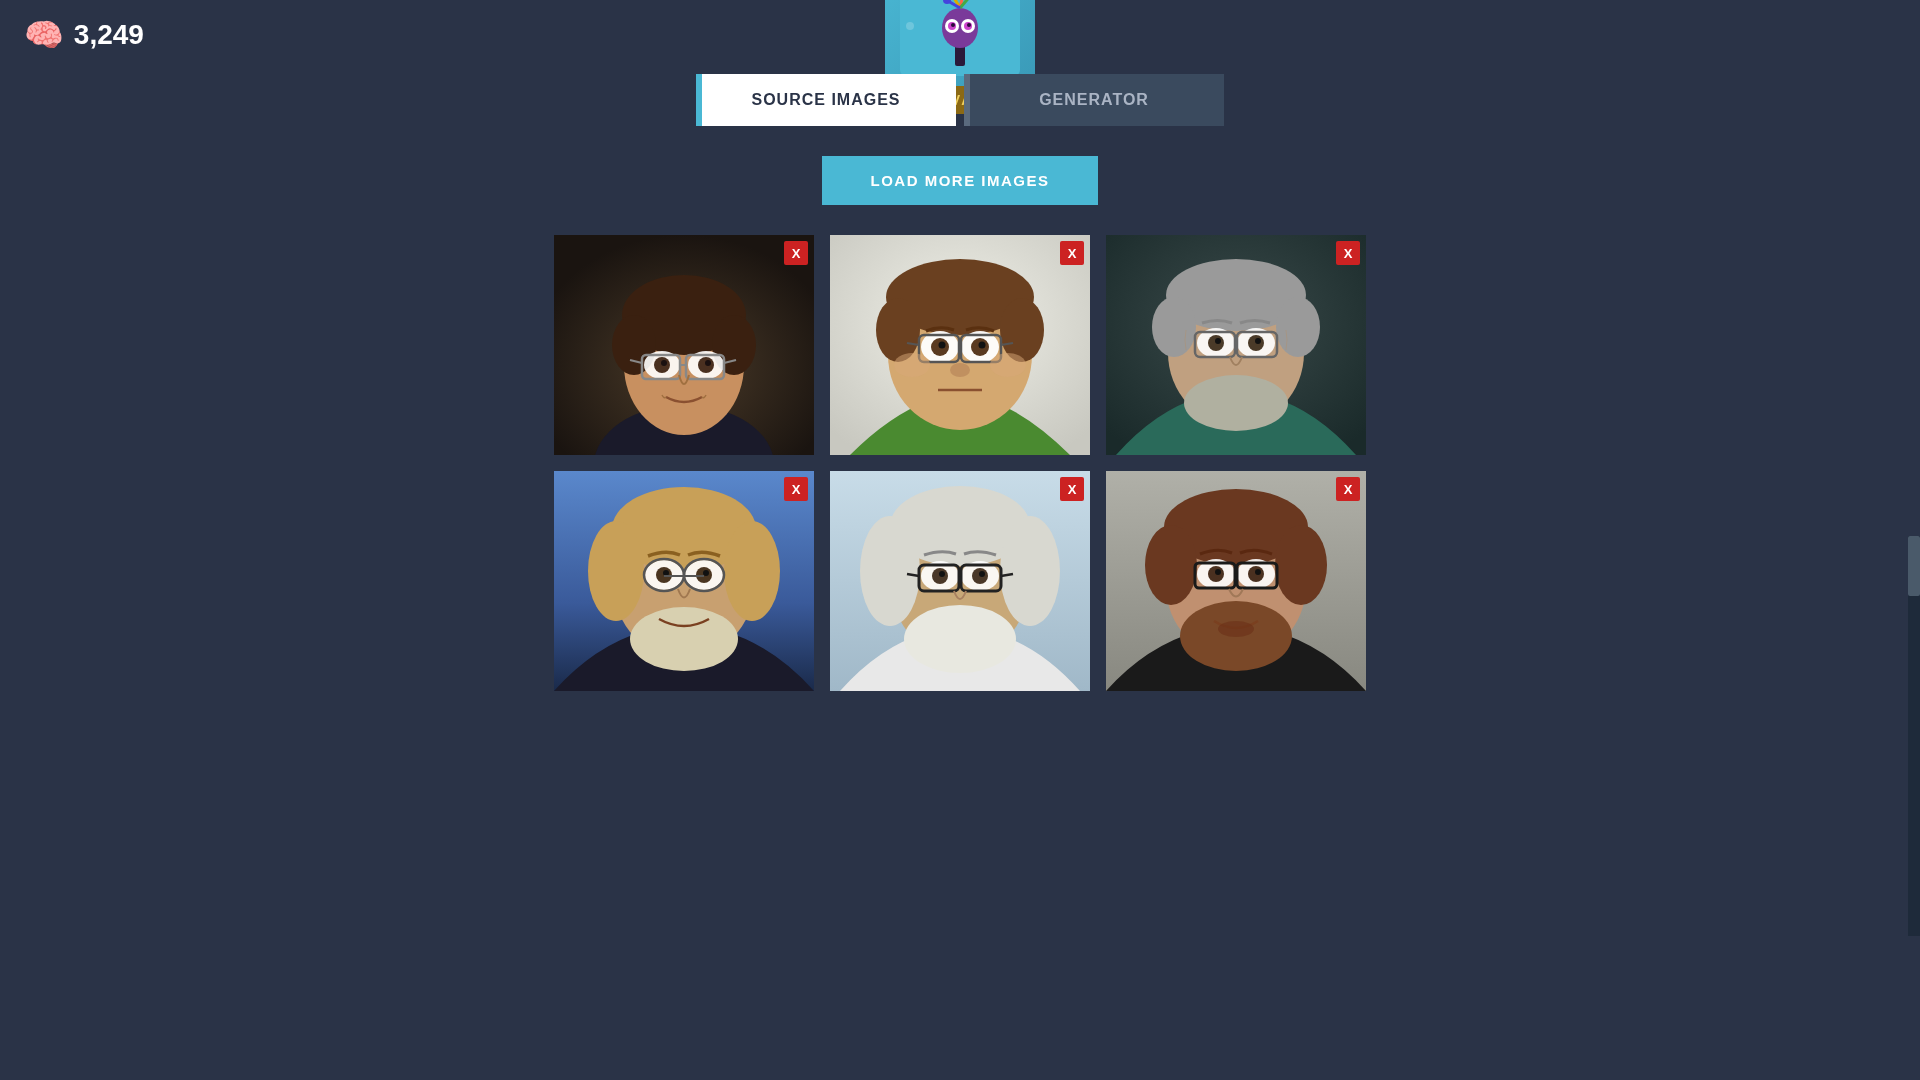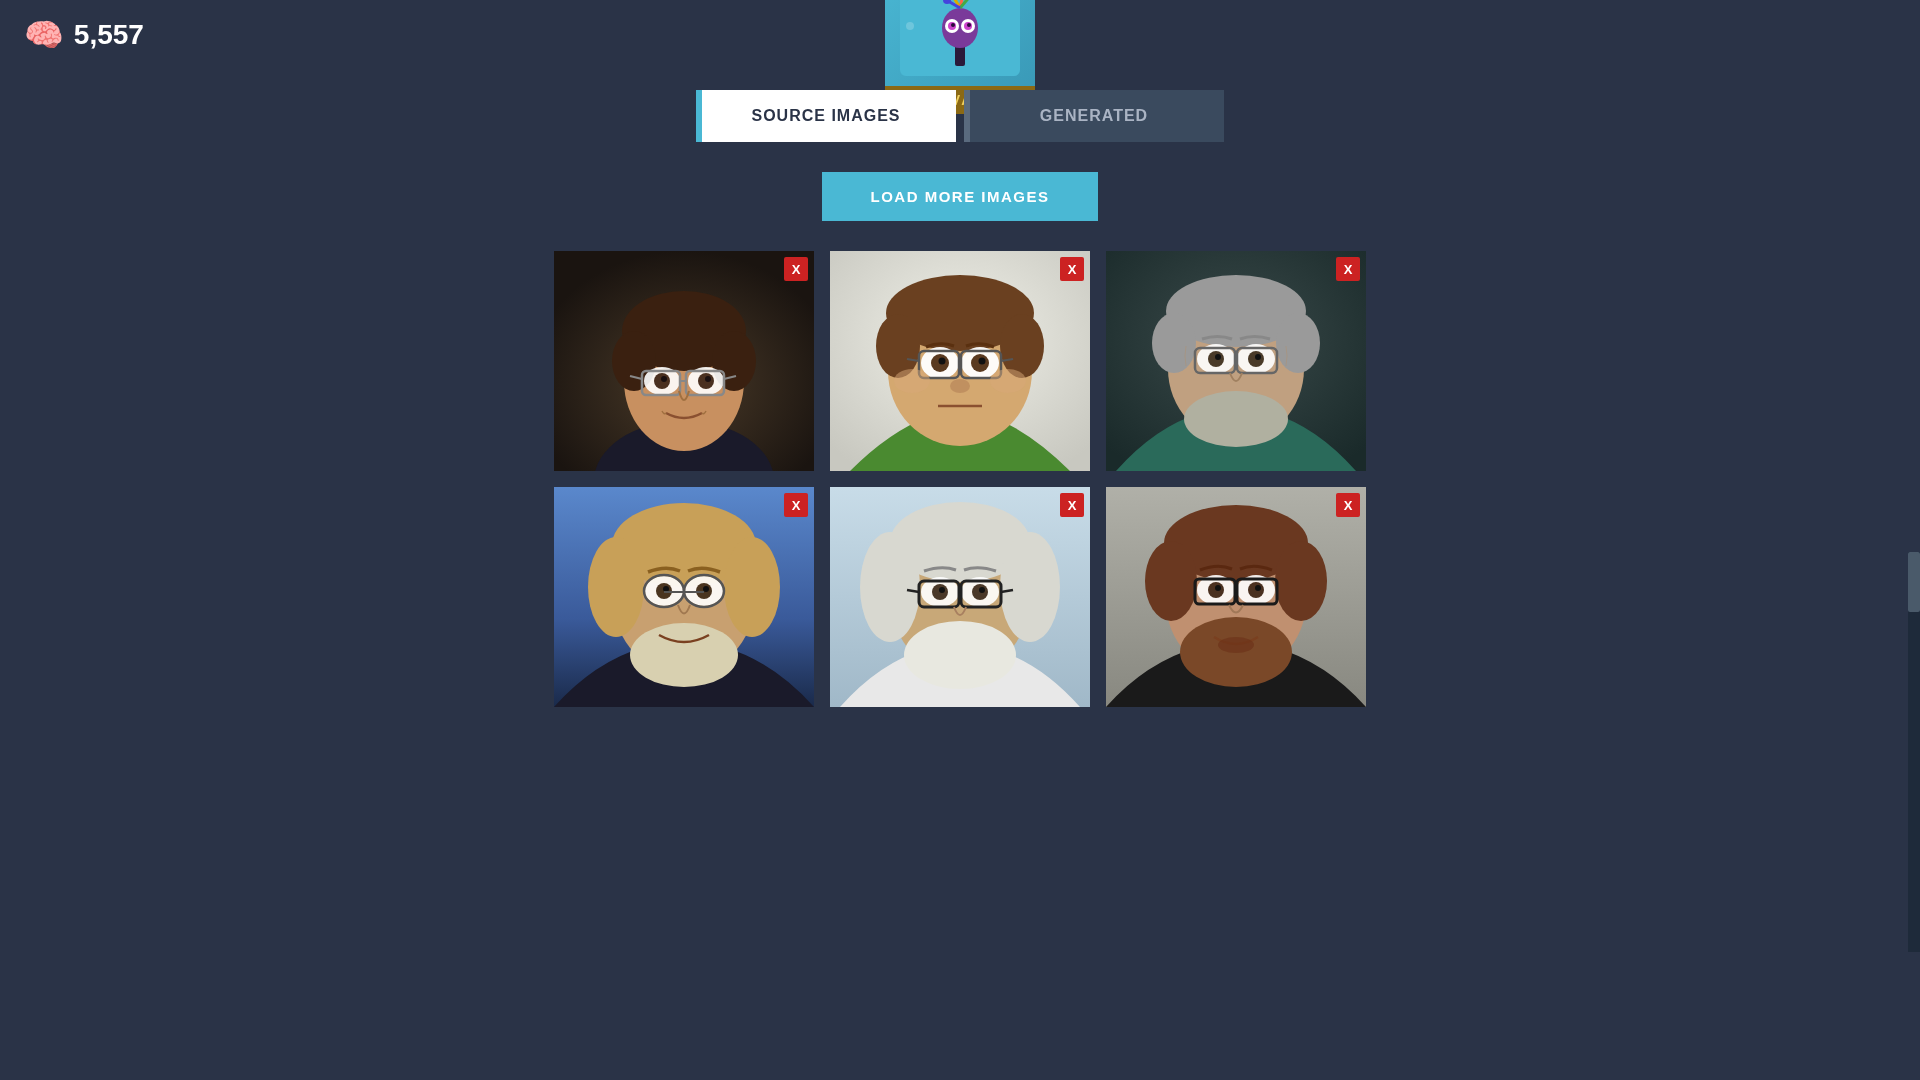--- a/index.html
+++ b/index.html
@@ -68,21 +68,21 @@
       letter-spacing: 2px;
       color: #f0d060;
       border-radius: 0 0 4px 4px;
     }
 
     
     .tabs-area {
       display: flex;
       justify-content: center;
       gap: 0;
-      margin-top: 20px;
+      margin-top: 4px;
       margin-bottom: 30px;
     }
 
     .tab-item {
       width: 260px;
       height: 52px;
       display: flex;
       align-items: center;
       justify-content: center;
       font-size: 16px;
@@ -225,21 +225,21 @@
     .main-content {
       position: relative;
     }
   </style>
 </head>
 <body>
 
 <div class="header">
   <div class="score-area">
     <span class="brain-icon">🧠</span>
-    <span class="score-value">5,557</span>
+    <span class="score-value">3,249</span>
   </div>
 
   <div class="logo-center">
     <div class="logo-image-container">
 
       <svg width="120" height="110" viewBox="0 0 120 110">
 
         <rect width="120" height="110" fill="#4ab8d4" rx="6"></rect>
 
         <rect x="55" y="70" width="10" height="30" fill="#2a1a3a" rx="2"></rect>
@@ -269,21 +269,21 @@
     </div>
     <div class="logo-nameplate">FJ AVATAR</div>
   </div>
 </div>
 
 <div class="tabs-area">
   <div class="tab-item active">
     <span>SOURCE IMAGES</span>
   </div>
   <div class="tab-item inactive">
-    <span>GENERATED</span>
+    <span>GENERATOR</span>
   </div>
 </div>
 
 <div class="main-content">
 
   <div class="load-more-area">
     <button class="load-more-btn">LOAD MORE IMAGES</button>
   </div>
 
   <div class="images-grid">

